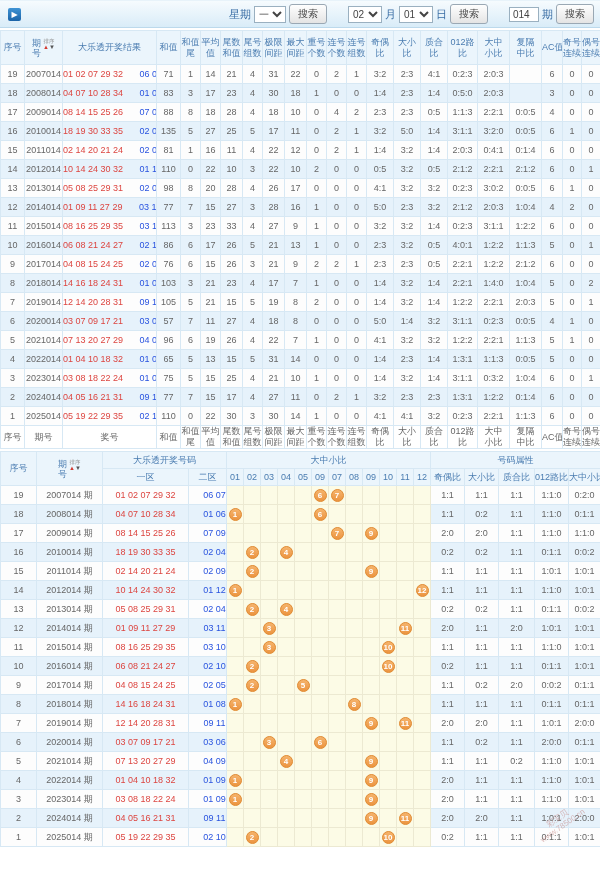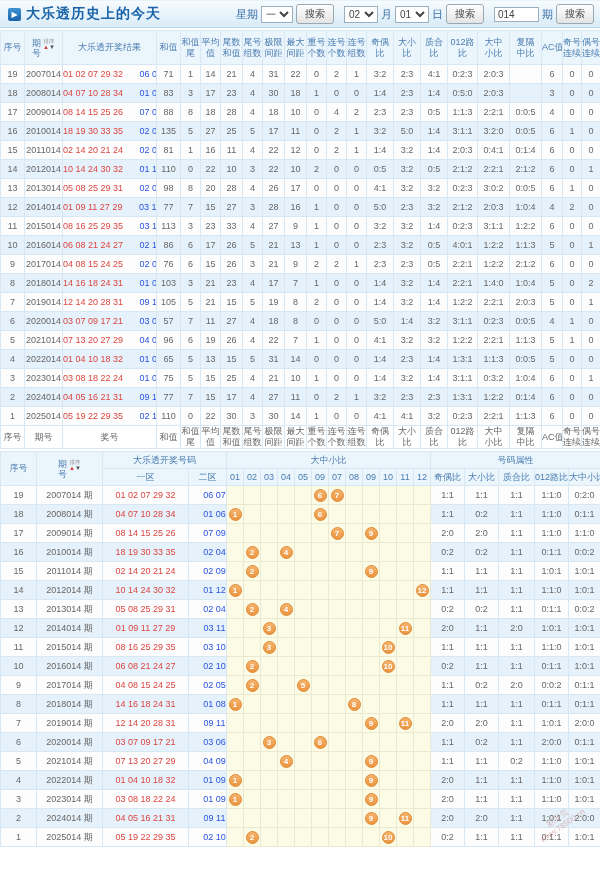--- a/index.html
+++ b/index.html
@@ -21,27 +21,27 @@
     padding: 0 6px;
   }
   .title-icon {
     width: 13px; height: 13px;
     background: linear-gradient(#3f93d4, #1a63a8);
     border-radius: 2px;
     color: #fff; font-size: 8px; line-height: 13px; text-align: center;
     margin: 0 5px 0 2px;
   }
   .page-title { color: #1b64a8; font-size: 14px; font-weight: bold; letter-spacing: 1px; }
-  .search-area { margin-left: auto; display: flex; align-items: center; gap: 0; font-size: 11px; color: #3a6ea5; }
+  .search-area { margin-left: auto; display: flex; align-items: center; gap: 11px; font-size: 11px; color: #3a6ea5; }
   .search-area .grp { display: flex; align-items: center; gap: 3px; margin-left: 10px; }
   .search-area select {
     font-size: 10px; height: 17px; border: 1px solid #9ab0c0; background: #fff; color: #444;
   }
   .search-area input {
-    width: 45px; height: 15px; font-size: 10px; border: 1px solid #9ab0c0; padding-left: 3px; color: #444;
+    width: 30px; height: 15px; font-size: 10px; border: 1px solid #9ab0c0; padding-left: 3px; color: #444;
   }
   .btn {
     font-size: 10px; color: #444;
     background: linear-gradient(#fefefe, #e4e4e4);
     border: 1px solid #9aa8b4; border-radius: 3px;
     padding: 1px 8px; height: 20px; cursor: pointer;
   }
   
   table { border-collapse: collapse; table-layout: fixed; width: 600px; font-size: 9px; color: #666; }
   th, td {
@@ -79,21 +79,20 @@
     color: rgba(195,130,125,.55);
     font-size: 8px; line-height: 9px; text-align: center;
     pointer-events: none;
   }
 </style>
 </head>
 <body>
 
 <div class="titlebar">
   <div class="title-icon">▶</div>
-  <span class="page-title">大乐透历史上的今天</span>
   <div class="search-area">
     <div class="grp">
       <span>星期</span>
       <select><option>一</option></select>
       <button class="btn">搜索</button>
     </div>
     <div class="grp">
       <select><option>02</option></select>
       <span>月</span>
       <select><option>01</option></select>

